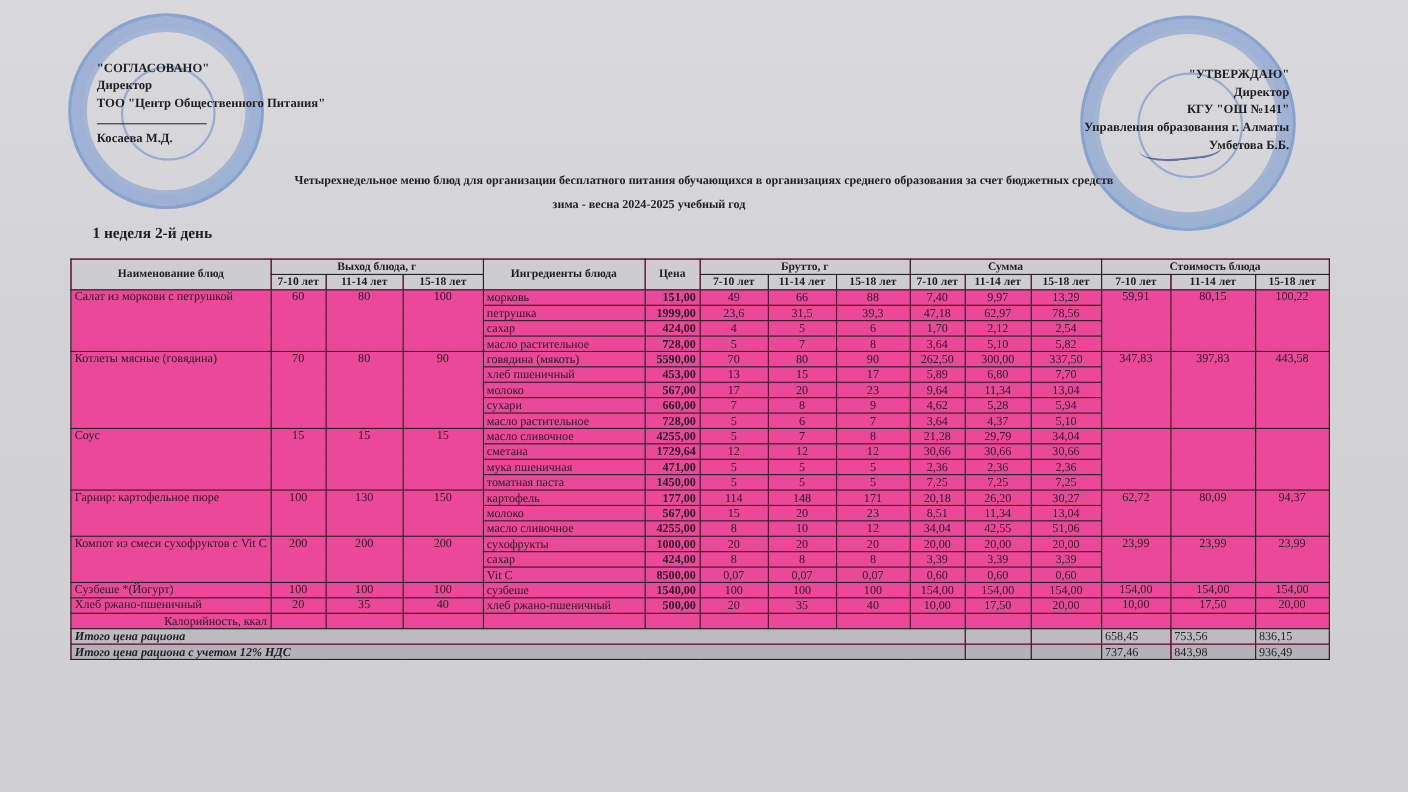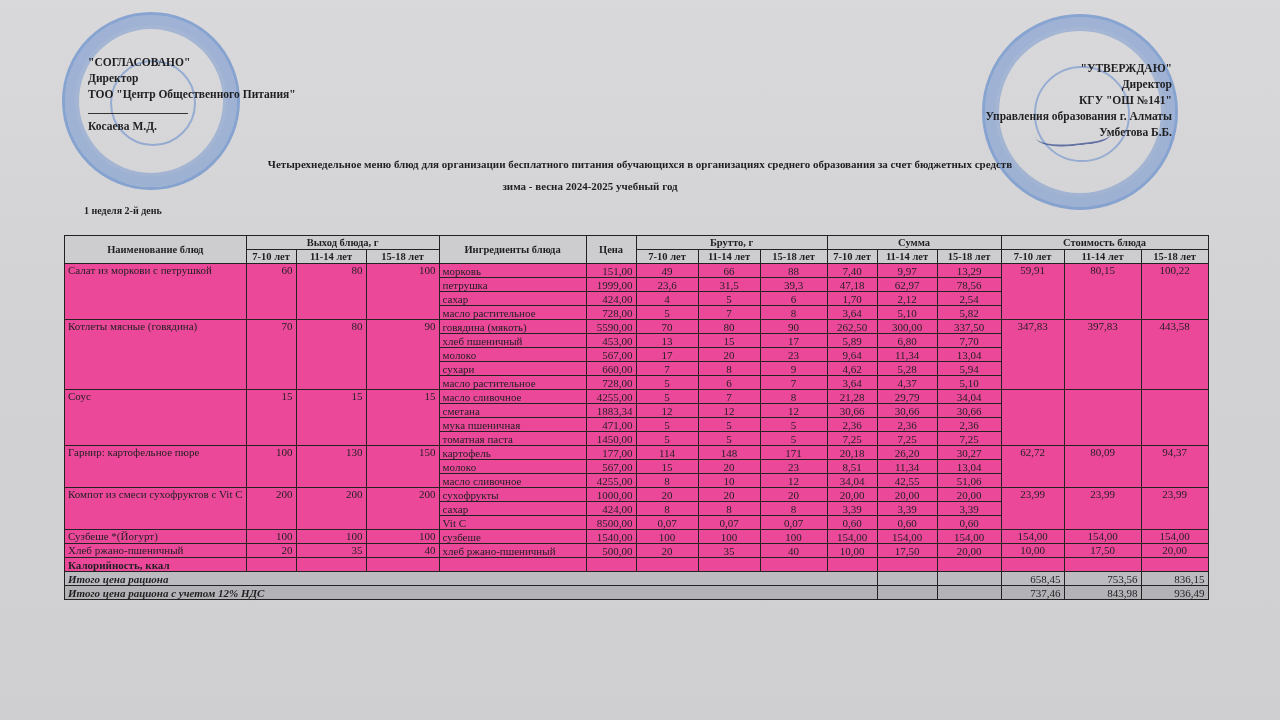--- a/index.html
+++ b/index.html
@@ -34,42 +34,42 @@
   .left-block .sign-line { display:inline-block; width:100px; border-bottom:1px solid #333; height:10px; }
   .right-block { right:108px; top:60px; text-align:right; }
   .title {
     position:absolute; left:230px; top:158px; width:820px;
     font-weight:bold; font-size:11px; white-space:nowrap;text-align:center;
   }
   .subtitle {
     position:absolute; left:0; width:1180px; top:180px; text-align:center;
     font-weight:bold; font-size:11px;
   }
-  .day-label { position:absolute; left:84px; top:205px; font-weight:bold; font-size:10px; }
+  .day-label { position:absolute; left:84px; top:205px; font-weight:bold; font-size:14px; }
 
   table.menu {
     position:absolute; left:64px; top:235px;
     border-collapse:collapse; table-layout:fixed;
     font-size:11px; background:#ec4899;
   }
   table.menu td, table.menu th {
     border:1px solid #222; padding:0 3px; height:13px; line-height:12px;
     overflow:hidden; white-space:nowrap;
   }
   table.menu th { font-weight:bold; font-size:10.5px; background:#cdcdd0; }
   th.hgroup { height:36px; }
   th.hsub { height:44px; }
   td.c { text-align:center; }
-  td.r { text-align:right; }
+  td.r { text-align:right;font-weight:bold; }
   td.dish { vertical-align:top; white-space:normal; line-height:13px; }
-  td.ytop { vertical-align:top; text-align:right; }
+  td.ytop { vertical-align:top; text-align:center; }
   td.costtop { vertical-align:top; text-align:center; }
-  td.bold { font-weight:bold; }
+  td.bold { font-weight:normal;text-align:right; }
   tr.total td { background:#bcbcc0; font-style:italic; font-weight:bold;margin-left:24px; }
-  tr.total td.num { font-style:normal; font-weight:normal; text-align:right; }
+  tr.total td.num { font-style:normal; font-weight:normal; }
   tr.total2 td { background:#b3b3b7; }
 </style>
 </head>
 <body>
 
 <div class="stamp stamp-left">
     <div class="inner"></div>
   </div>
 <div class="stamp stamp-right">
     <div class="inner"></div>
@@ -256,21 +256,21 @@
         <td class="c">8</td>
         <td class="c">21,28</td>
         <td class="c">29,79</td>
         <td class="c">34,04</td>
         <td rowspan="4" class="costtop"></td>
         <td rowspan="4" class="costtop"></td>
         <td rowspan="4" class="costtop"></td>
       </tr>
       <tr>
         <td>сметана</td>
-        <td class="r">1883,34</td>
+        <td class="r">1729,64</td>
         <td class="c">12</td>
         <td class="c">12</td>
         <td class="c">12</td>
         <td class="c">30,66</td>
         <td class="c">30,66</td>
         <td class="c">30,66</td>
       </tr>
       <tr>
         <td>мука пшеничная</td>
         <td class="r">471,00</td>

